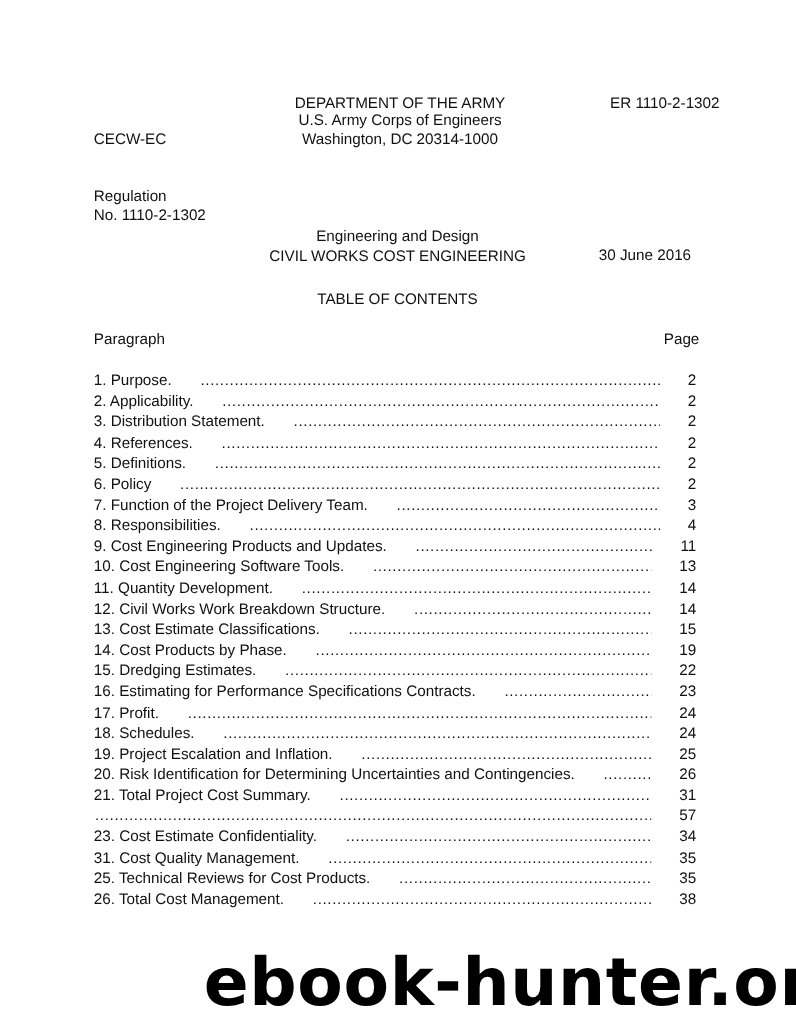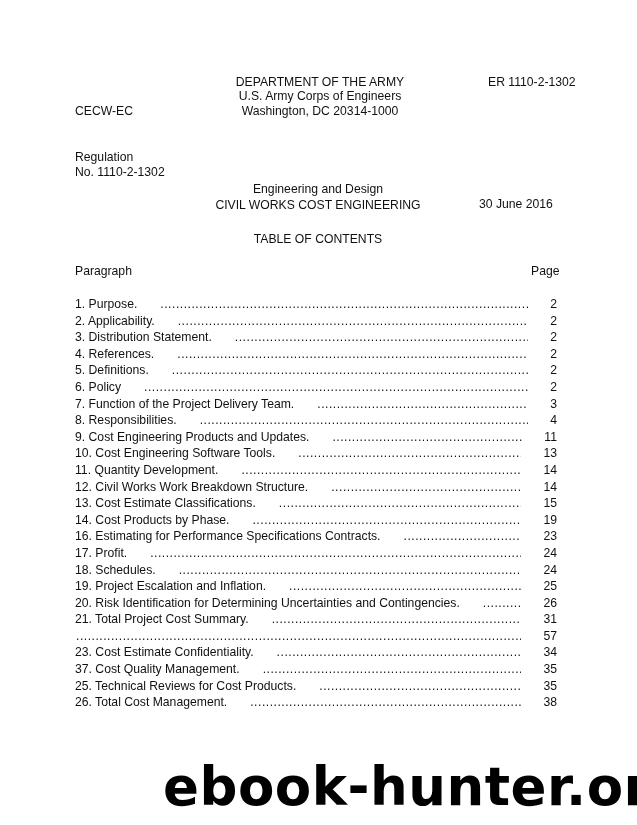--- a/index.html
+++ b/index.html
@@ -106,20 +106,25 @@
         <span class="toc-label">13. Cost Estimate Classifications. </span>
         <span class="toc-dots"></span>
         <span class="toc-page">15</span>
       </div>
     <div class="toc-row">
         <span class="toc-label">14. Cost Products by Phase.</span>
         <span class="toc-dots"></span>
         <span class="toc-page">19</span>
       </div>
     <div class="toc-row">
+        <span class="toc-label">15. Dredging Estimates. </span>
+        <span class="toc-dots"></span>
+        <span class="toc-page">22</span>
+      </div>
+    <div class="toc-row">
         <span class="toc-label">16. Estimating for Performance Specifications Contracts.</span>
         <span class="toc-dots"></span>
         <span class="toc-page">23</span>
       </div>
     <div class="toc-row">
         <span class="toc-label">17. Profit.</span>
         <span class="toc-dots"></span>
         <span class="toc-page">24</span>
       </div>
     <div class="toc-row">
@@ -145,21 +150,21 @@
     <div class="toc-row">
         <span class="toc-dots"></span>
         <span class="toc-page">57</span>
       </div>
     <div class="toc-row">
         <span class="toc-label">23. Cost Estimate Confidentiality. </span>
         <span class="toc-dots"></span>
         <span class="toc-page">34</span>
       </div>
     <div class="toc-row">
-        <span class="toc-label">37. Cost Quality Management.</span>
+        <span class="toc-label">31. Cost Quality Management.</span>
         <span class="toc-dots"></span>
         <span class="toc-page">35</span>
       </div>
     <div class="toc-row">
         <span class="toc-label">25. Technical Reviews for Cost Products.</span>
         <span class="toc-dots"></span>
         <span class="toc-page">35</span>
       </div>
     <div class="toc-row">
         <span class="toc-label">26. Total Cost Management. </span>

